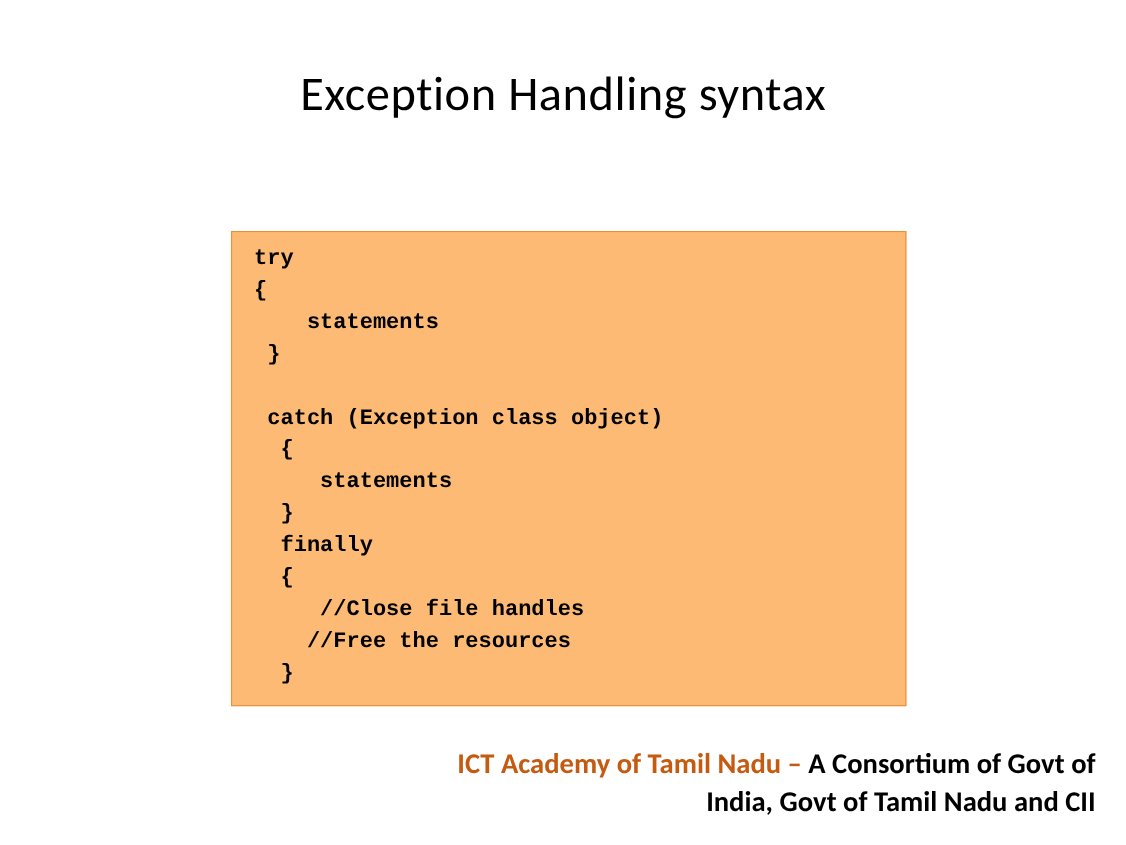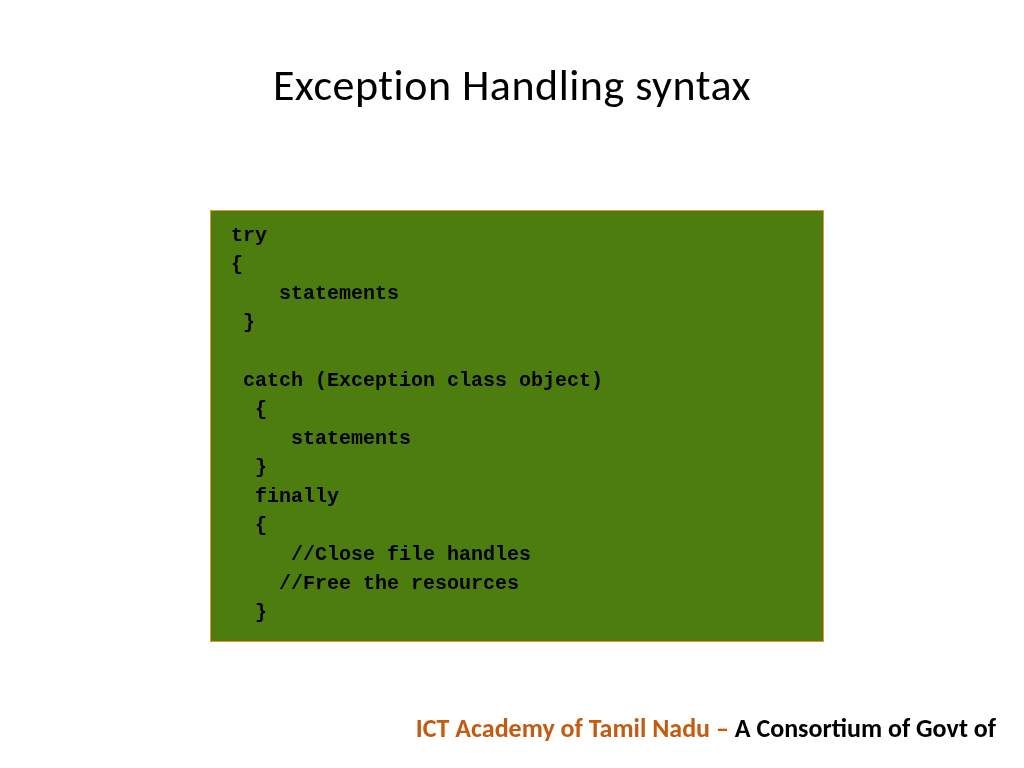--- a/index.html
+++ b/index.html
@@ -21,21 +21,21 @@
       color: #000000;
       padding-top: 58px;
       letter-spacing: 0.5px;
     }
     .code-box {
       position: absolute;
       left: 210px;
       top: 210px;
       width: 614px;
       height: 432px;
-      background: #4d7c0f;
+      background: #fdba74;
       border: 1.5px solid #e8903a;
       padding: 10px 20px;
     }
     .code-content {
       font-family: "Courier New", monospace;
       font-size: 20px;
       font-weight: bold;
       color: #000000;
       line-height: 1.45;
       white-space: pre;
@@ -78,13 +78,14 @@
   }
   finally
   {
      //Close file handles
     //Free the resources
   }</div>
 </div>
 
 <div class="footer">
   <span class="footer-org">ICT Academy of Tamil Nadu</span><span class="footer-dash"> – </span><span class="footer-desc">A Consortium of Govt of</span><br>
+  <span class="footer-desc">India, Govt of Tamil Nadu and CII</span>
 </div>
 
 </body></html>

